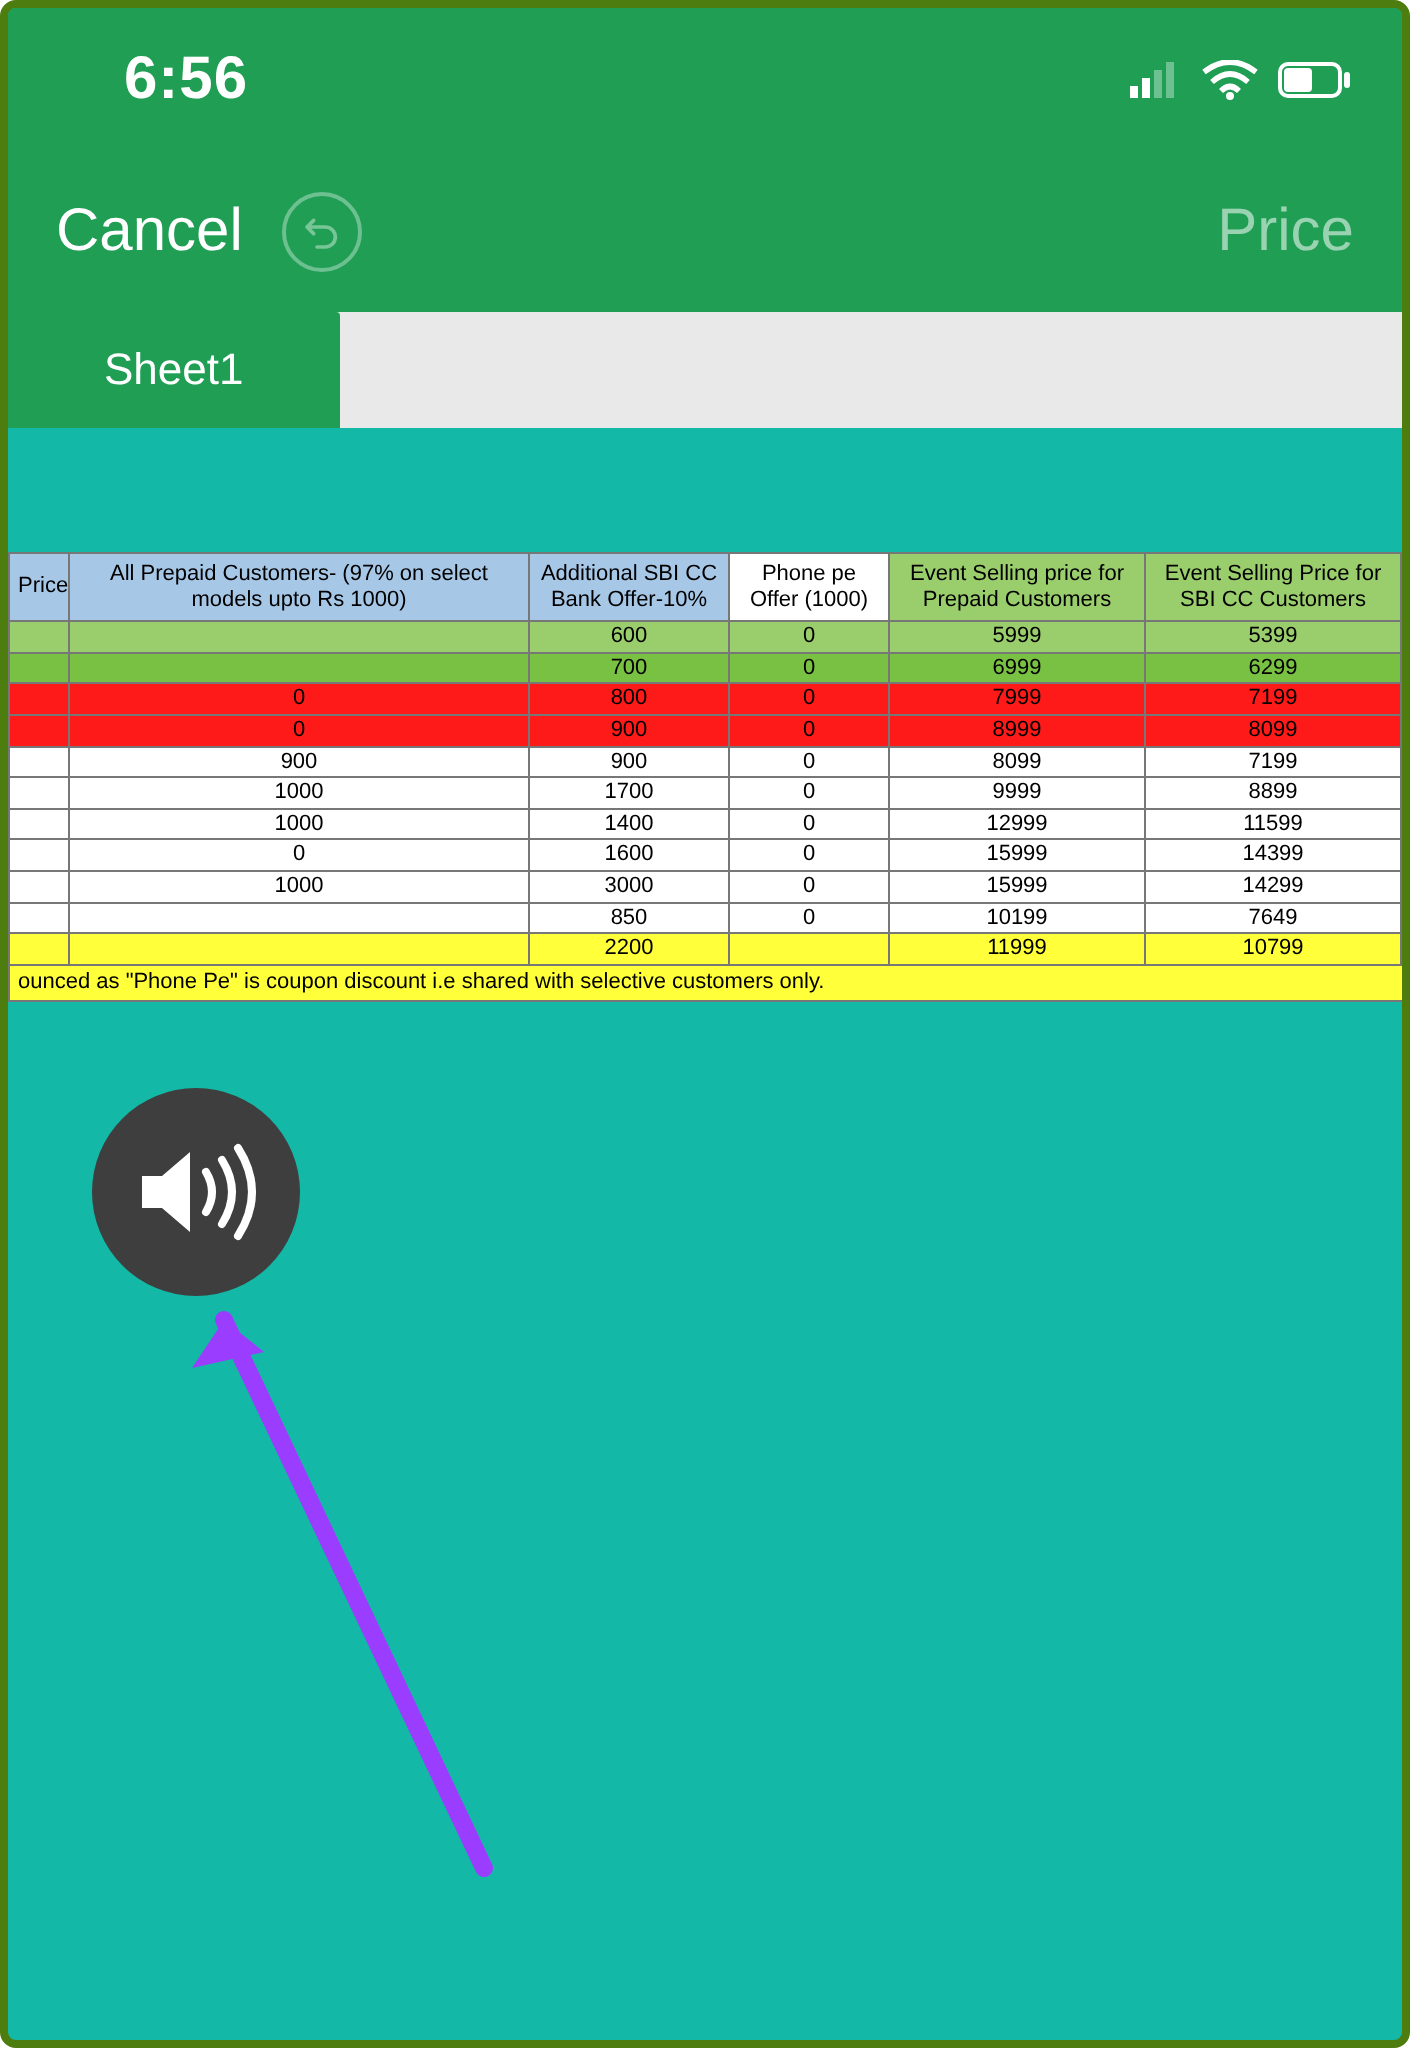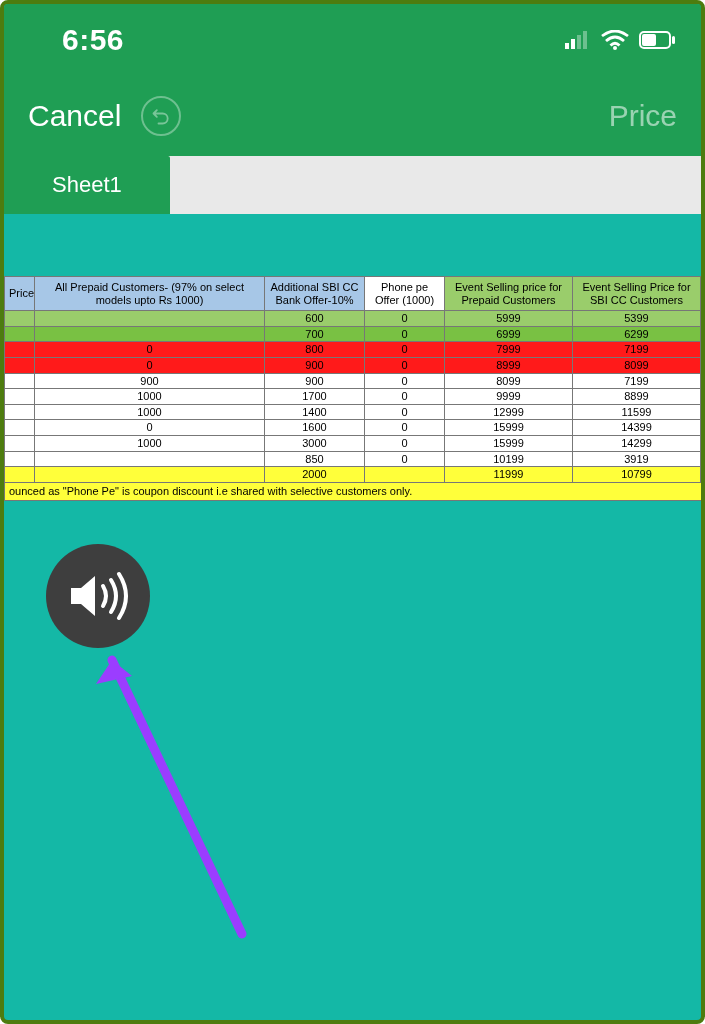--- a/index.html
+++ b/index.html
@@ -191,27 +191,27 @@
             <td>15999</td>
             <td>14299</td>
             <td style="background: rgb(154, 205, 107);"></td>
           </tr>
           <tr class="r-white brow">
             <td class="col0"></td>
             <td></td>
             <td>850</td>
             <td>0</td>
             <td>10199</td>
-            <td>3919</td>
+            <td>7649</td>
             <td style="background: rgb(154, 205, 107);"></td>
           </tr>
           <tr class="r-yellow brow">
             <td class="col0"></td>
             <td></td>
-            <td>2000</td>
+            <td>2200</td>
             <td></td>
             <td>11999</td>
             <td>10799</td>
             <td style="background: rgb(255, 255, 58);"></td>
           </tr>
           <tr class="r-yellow note-row">
             <td colspan="7">ounced as "Phone Pe" is coupon discount i.e shared with selective customers only.</td>
           </tr>
         </tbody>
   </table>

